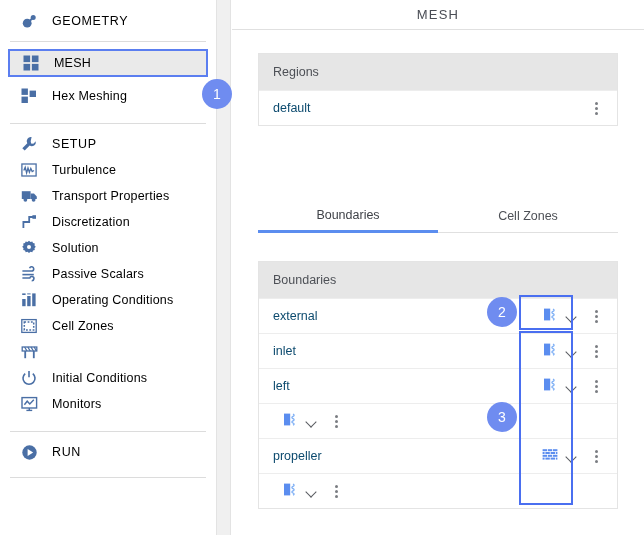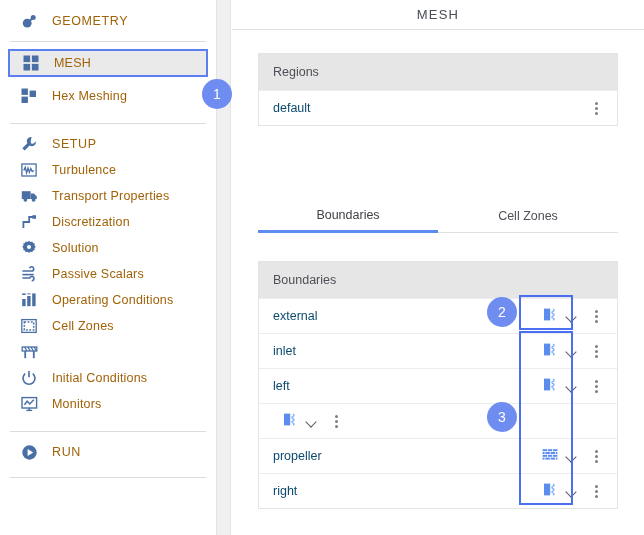--- a/index.html
+++ b/index.html
@@ -36,21 +36,21 @@
     width: 26px;
     min-width: 26px;
     height: 22px;
     display: flex;
     align-items: center;
     justify-content: center;
     color: #4a6fa5;
   }
   .nav-item .lbl {
     font-size: 12.5px;
-    color: #a16207;
+    color: #000000;
     letter-spacing: 0.2px;
     padding-left: 10px;
     white-space: nowrap;
   }
   .nav-item.section .lbl { letter-spacing: 0.6px; }
   .nav-item.selected {
     background: #eaeaea;
     border: 2px solid #5b7ef0;
     height: 28px;
     margin: 0 8px;
@@ -516,21 +516,20 @@
           <span class="chev"></span>
         </span>
         <span class="kebab">
             <i></i>
             <i></i>
             <i></i>
           </span>
       </div>
 
       <div class="row">
-        <span class="name">right</span>
         <span class="typesel">
           <span>
             <svg width="17" height="17" viewBox="0 0 17 17">
               <rect x="2" y="2.6" width="6.2" height="11.8" fill="#5b8def"></rect>
               <path d="M11.0 3.2 q2.2 1.1 0 2.2 q-2.2 1.1 0 2.2 q2.2 1.1 0 2.2 q-2.2 1.1 0 2.2 q2.2 1.1 0 2.2" fill="none" stroke="#7fb0f5" stroke-width="1.3"></path>
             </svg>
           </span>
           <span class="chev"></span>
         </span>
         <span class="kebab">

